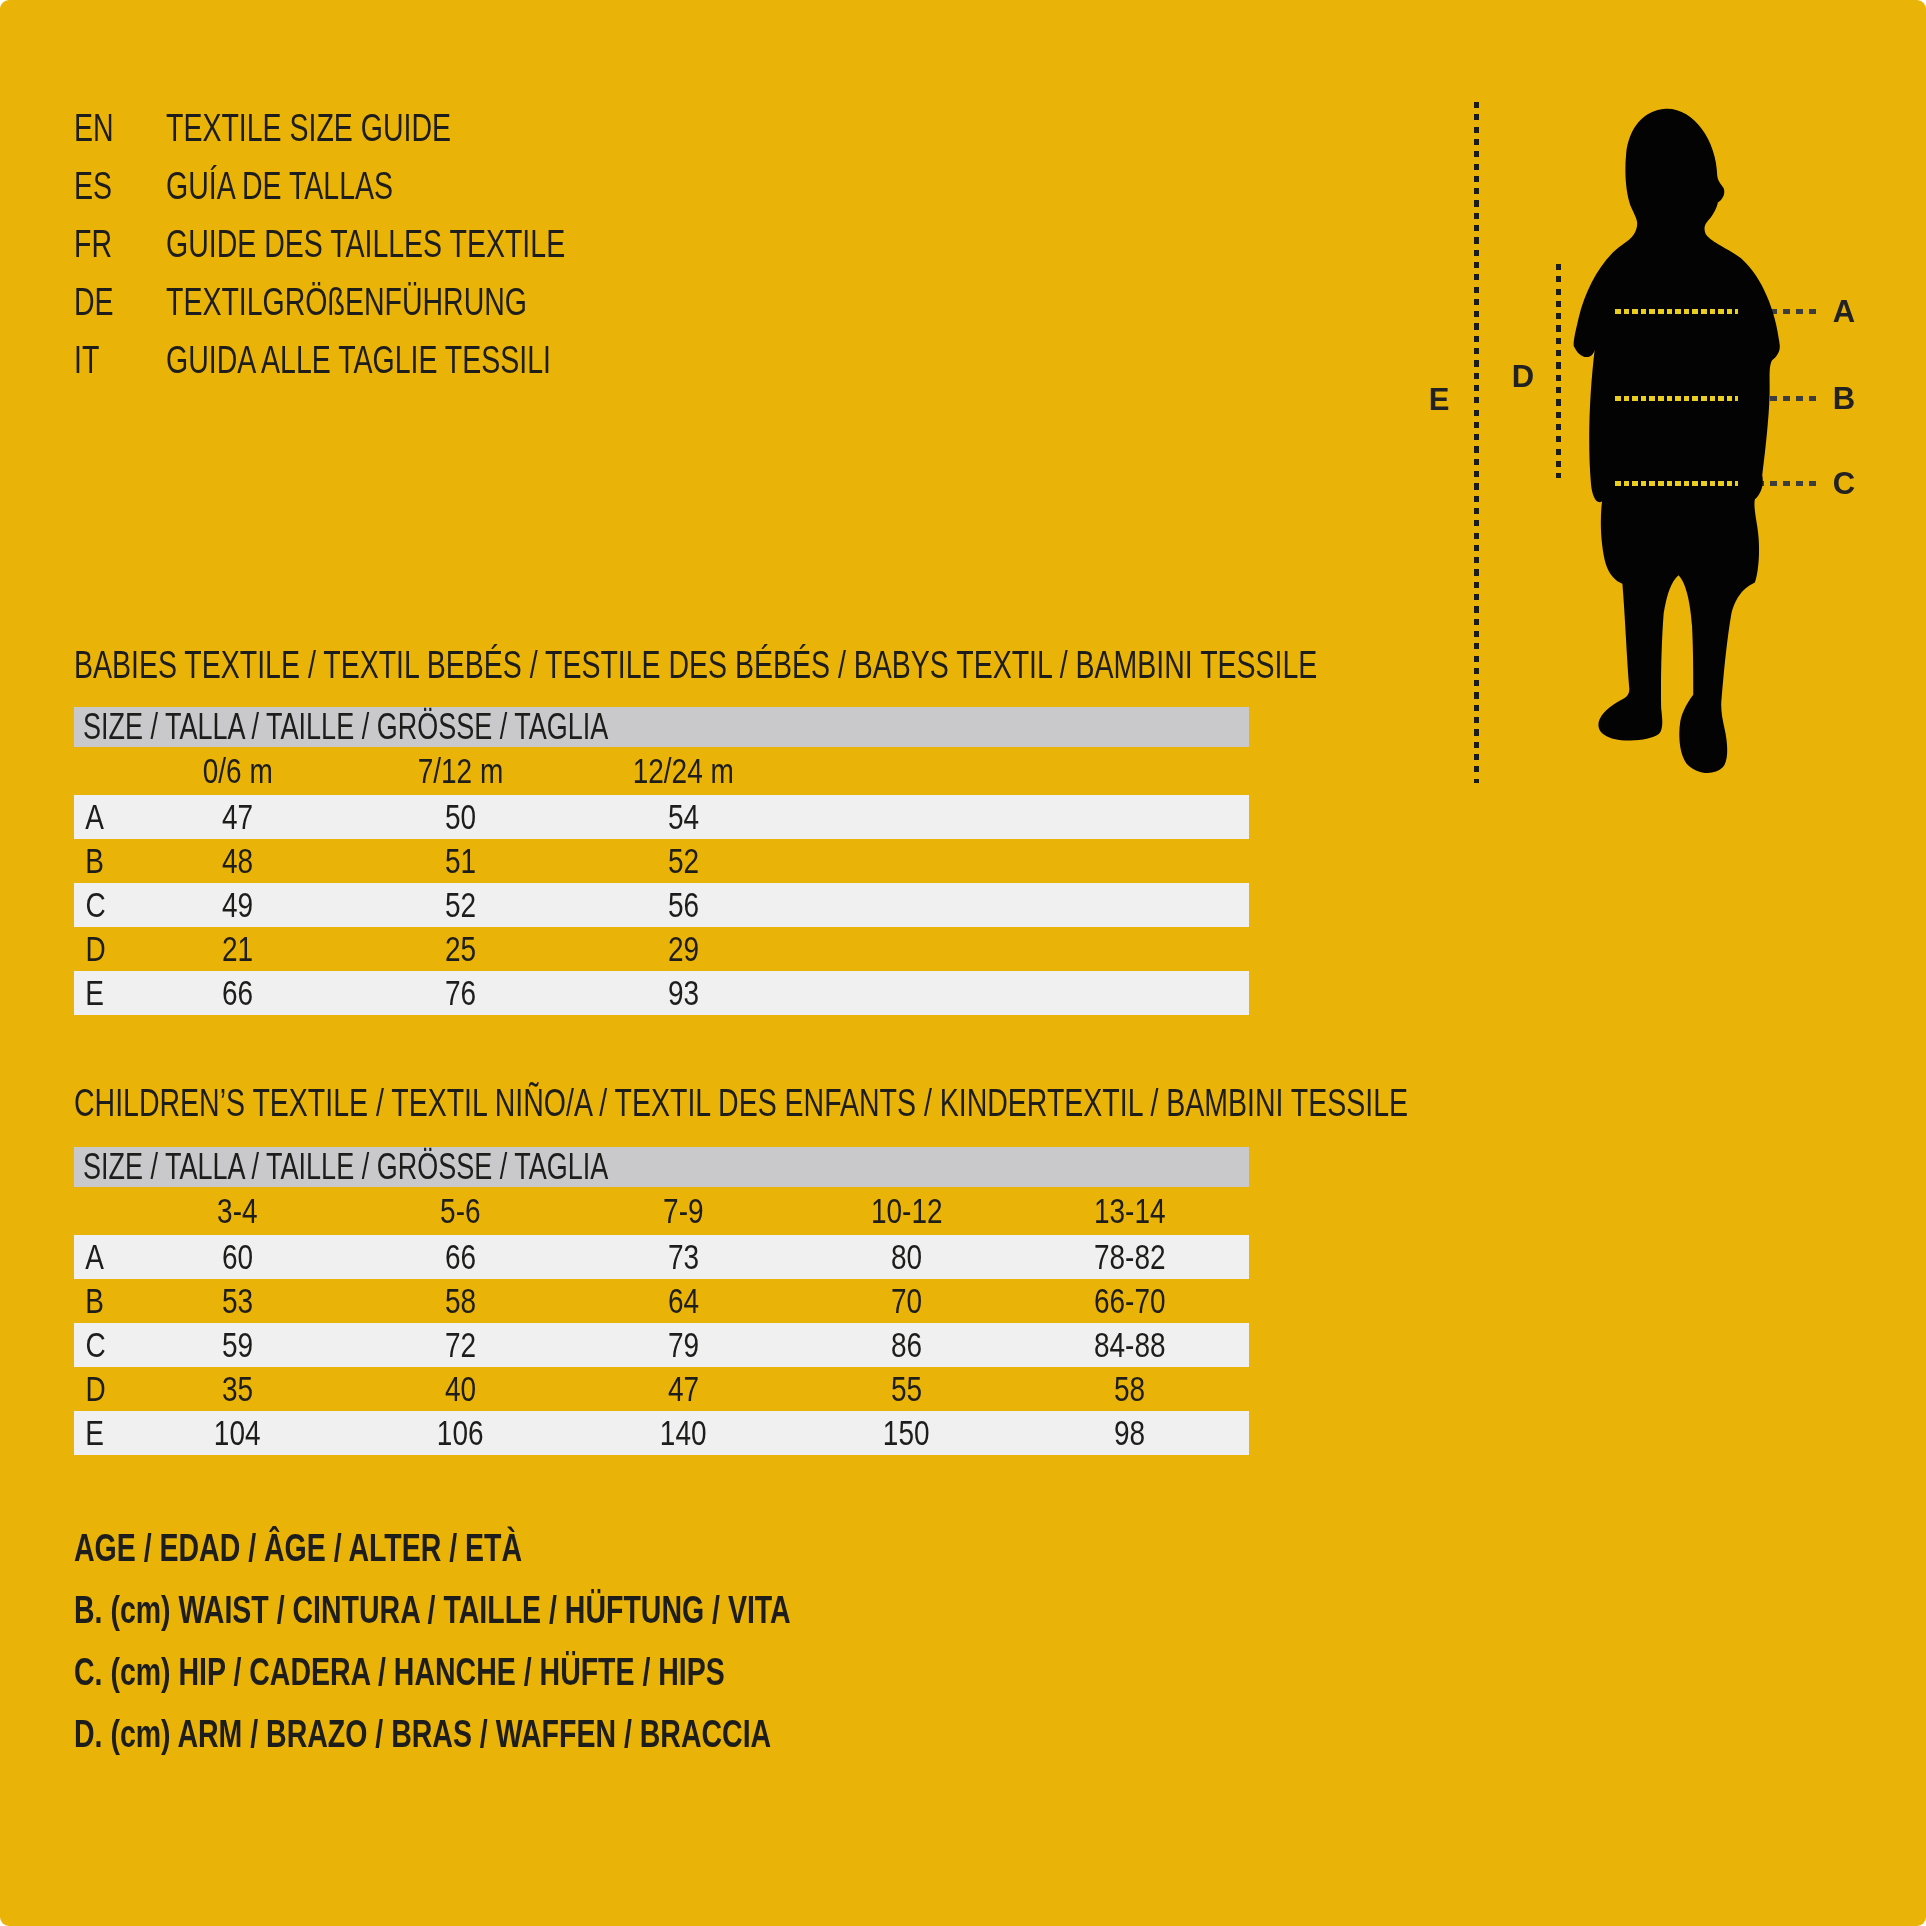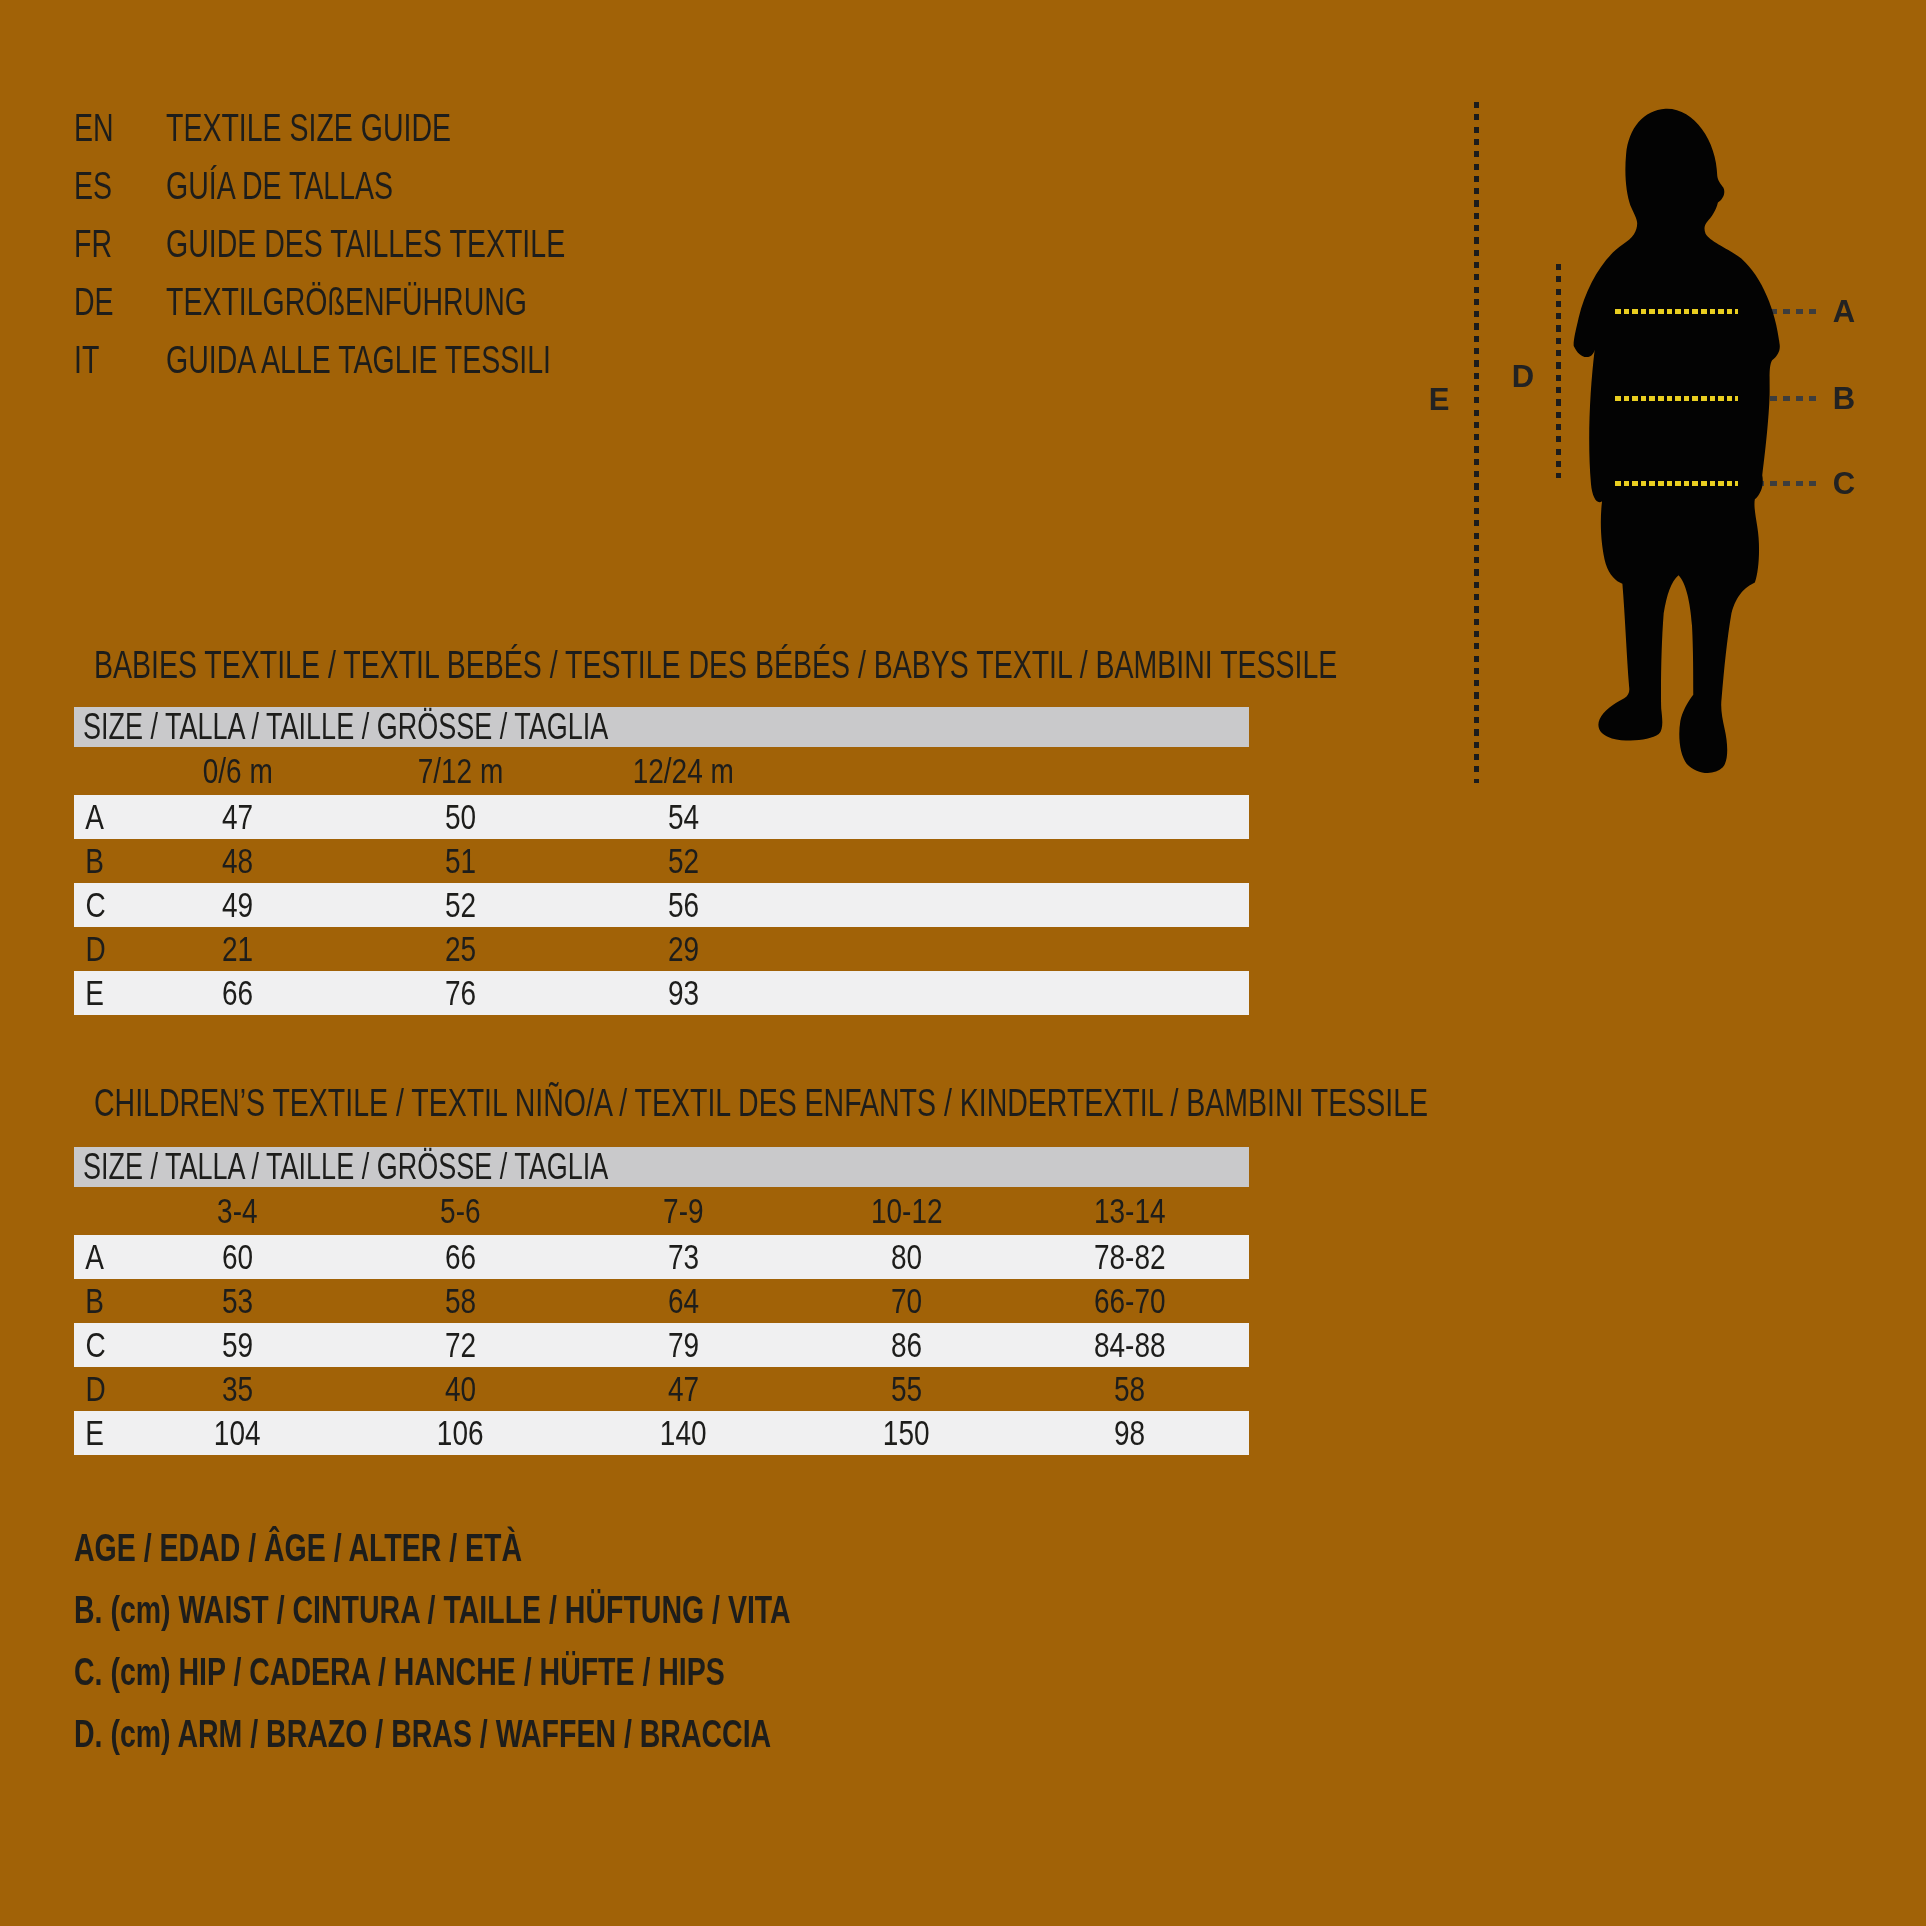--- a/index.html
+++ b/index.html
@@ -1,29 +1,29 @@
 <!DOCTYPE html>
 <html style="--text: #1d1d1b; --bar: #c9c9cb; --stripe: #f0f0f1; --yellow: #e9ce20; --dashdark: #3d3d3d; --dot: #1c1c1c; --silhouette: #030303;font-size:10px"><head>
 <meta charset="utf-8">
 <style>
   html,body{margin:0;padding:0;background:#ffffff;}
   .canvas{
-    position:relative;width:1926px;height:1926px;background:#a16207;overflow:hidden;
-    font-family:"Liberation Sans","DejaVu Sans",sans-serif;color:var(--text,#1d1d1b);
+    position:relative;width:1926px;height:1926px;background:#eab308;overflow:hidden;
+    font-family:"Liberation Sans","DejaVu Sans",sans-serif;color:var(--text,#1d1d1b);border-radius:9px;
   }
   
   .cond{display:inline-block;transform:scaleX(0.75);transform-origin:0 50%;white-space:nowrap;}
   .cond-c{display:inline-block;transform:scaleX(0.8);transform-origin:50% 50%;white-space:nowrap;}
 
   
   .languages{position:absolute;left:74px;top:99px;}
   .lang-row{display:flex;height:58px;align-items:center;font-size:38px;}
   .lang-code{width:92px;}
   
-  .section-title{position:absolute;left:74px;font-size:38px;height:47px;display:flex;align-items:center;margin-left:20px;}
+  .section-title{position:absolute;left:74px;font-size:38px;height:47px;display:flex;align-items:center;}
 
   
   .tbl{position:absolute;left:74px;width:1175px;}
   .tbl-bar{height:40px;background:var(--bar,#c9c9cb);display:flex;align-items:center;padding-left:8.6px;box-sizing:border-box;font-size:36px;}
   .tbl-row{display:grid;align-items:center;}
   .tbl-babies .tbl-row{grid-template-columns:52px 223px 223px 223px 1fr;}
   .tbl-children .tbl-row{grid-template-columns:52px 223px 223px 223px 223px 223px 1fr;}
   .tbl-colhead{height:48px;font-size:35px;}
   .tbl-data{height:44px;font-size:35px;}
   .tbl-data.stripe{background:var(--stripe,#f0f0f1);}

